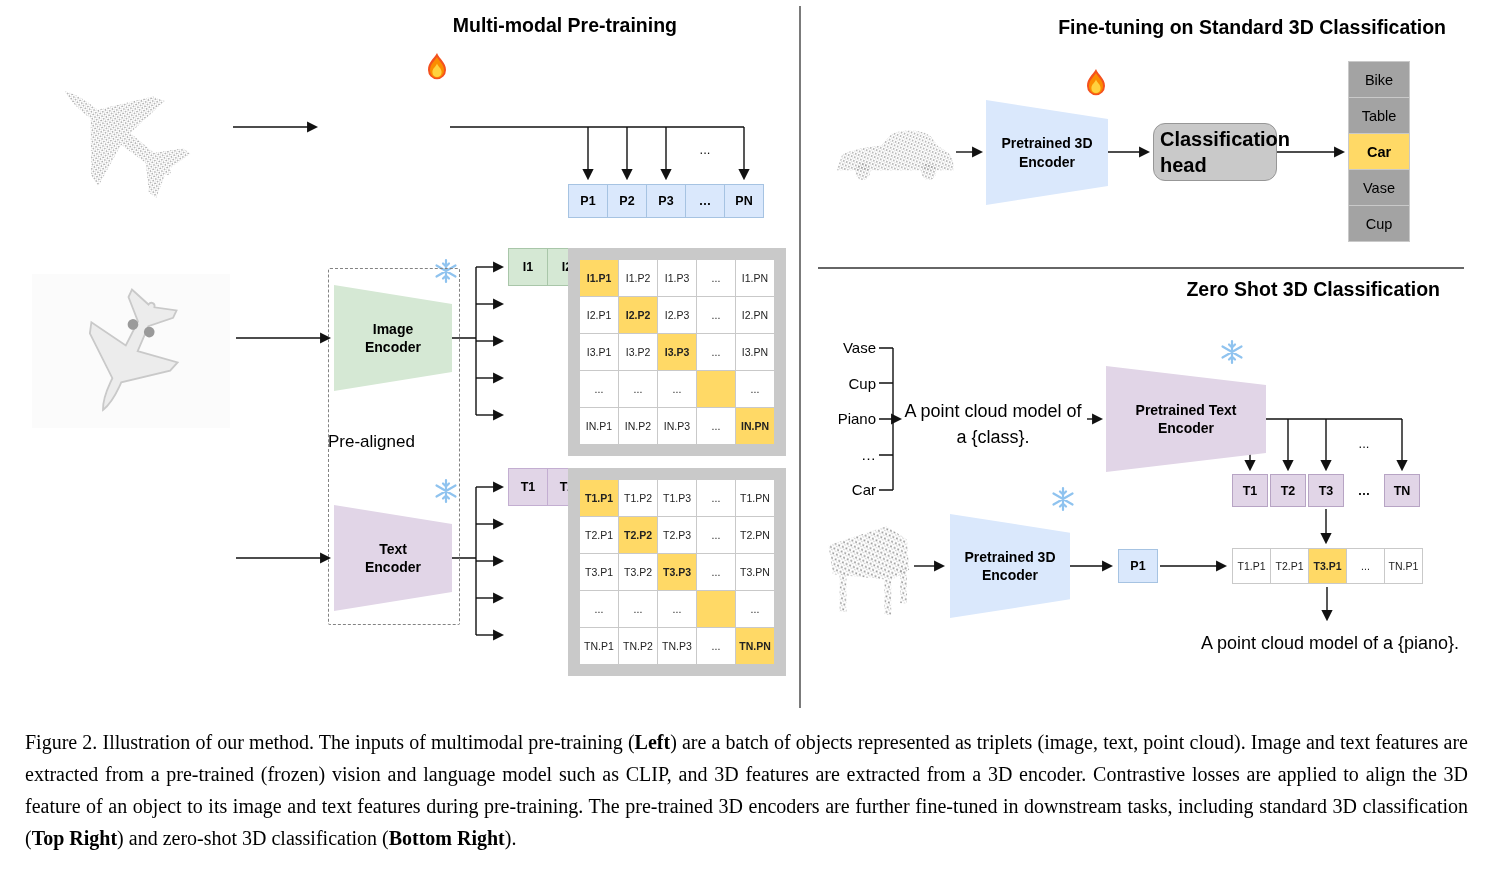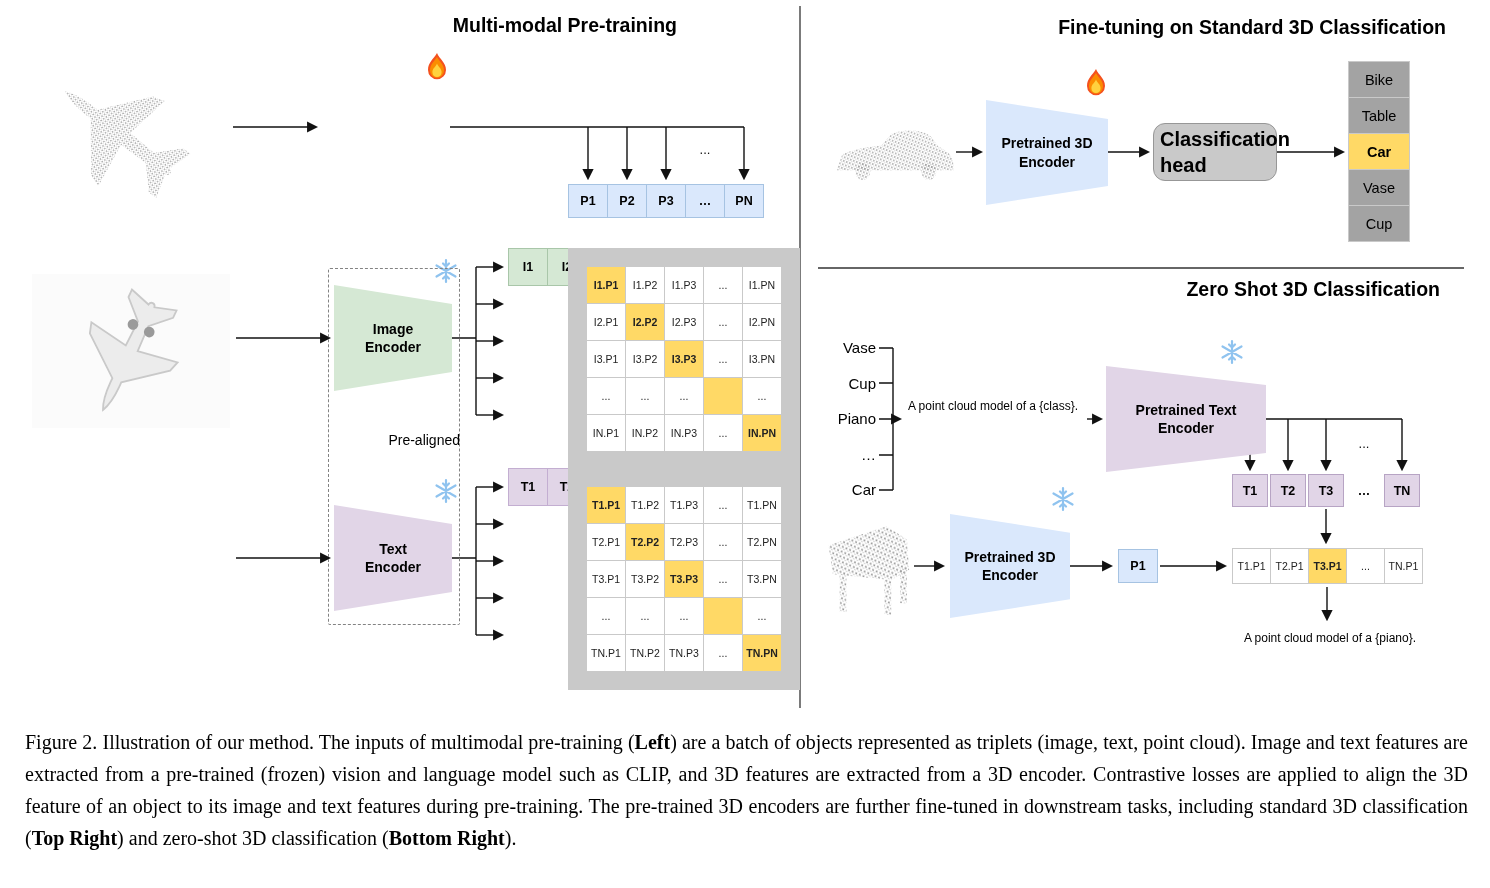--- a/index.html
+++ b/index.html
@@ -17,26 +17,26 @@
   .cell{display:flex;align-items:center;justify-content:center}
   .cell.hl{background:var(--highlight-orange,#ffd966) !important;font-weight:700;color:#000}
   .grid-row,.grid-col{position:absolute;display:flex;gap:1px;padding:1px}
   .grid-col{}
   .p-row{background:#a6c3e2}
   .p-row .cell{width:38px;height:32px;font-weight:700;font-size:12.5px;background:var(--encoder-blue,#dae8fc)}
   .i-col{background:#a9c6a9}
   .i-col .cell{width:38px;height:36px;font-weight:700;font-size:12.5px;background:var(--encoder-green,#d5e8d4)}
   .t-col{background:#c3aed1}
   .t-col .cell{width:38px;height:36px;font-weight:700;font-size:12.5px;background:var(--encoder-purple,#e1d5e7)}
-  .matrix{position:absolute;display:flex;flex-direction:column;gap:1px;padding:19px;background:#c9c9c9}
+  .matrix{position:absolute;display:flex;flex-direction:column;gap:1px;padding:12px;background:#c9c9c9}
   .mrow{display:flex;gap:1px}
   .mrow .cell{width:38px;height:36px;background:#fff;font-size:10.5px;color:#222}
   .dashedbox{position:absolute;border:1.6px dashed #838383;border-radius:2px}
-  .note{position:absolute;font-size:14px;text-align:right}
-  .smalltext{position:absolute;font-size:12px;text-align:center;line-height:1.45}
+  .note{position:absolute;font-size:17px;text-align:left}
+  .smalltext{position:absolute;font-size:18px;text-align:center;line-height:1.45}
   .input-text{position:absolute;font-size:15.5px;text-align:center;line-height:1.45}
   .ellipsis-label{position:absolute;font-size:13px;text-align:center;color:#111}
   .headbox{position:absolute;background:var(--head-gray,#c9c9c9);border:1px solid #979797;border-radius:12px;
            display:flex;align-items:center;justify-content:center;text-align:left;
            font-weight:700;font-size:20px;line-height:1.3}
   .class-list{position:absolute;display:flex;flex-direction:column;gap:1px;padding:1px;background:#c9c9c9}
   .class-list .cell{width:60px;height:35px;background:#a3a3a3;font-size:14.5px}
   .zclass-list{position:absolute;display:flex;flex-direction:column;width:58px}
   .zclass-list .cell{height:35.5px;justify-content:flex-end;font-size:15px}
   .ztrow{position:absolute;display:flex;gap:2px}

